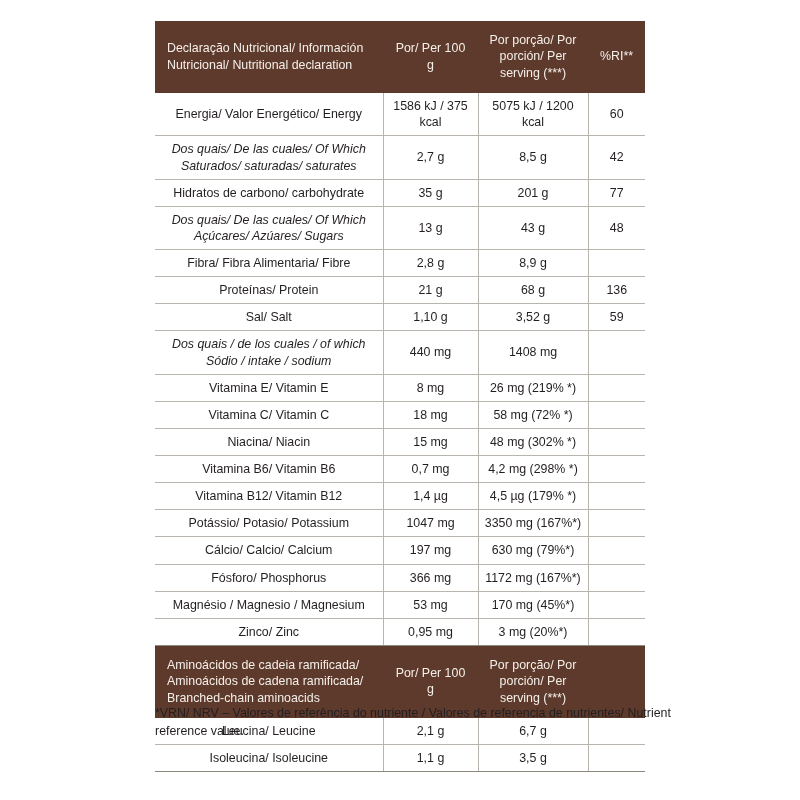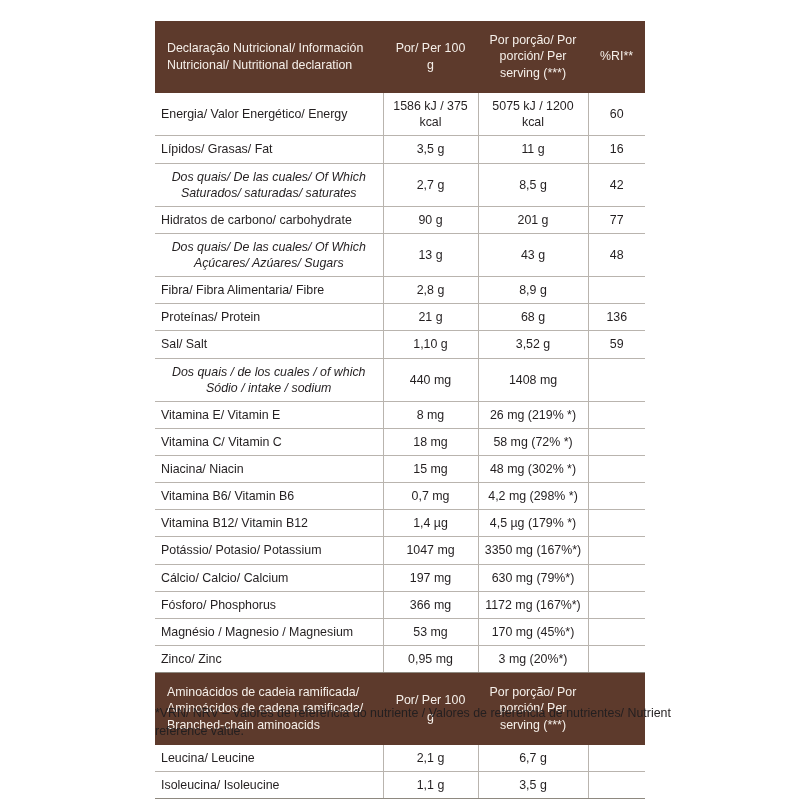--- a/index.html
+++ b/index.html
@@ -64,21 +64,21 @@
     padding: 5px 6px;
     line-height: 1.3;
     vertical-align: middle;
     background: #ffffff;
   }
   tbody.body-rows tr:last-child td {
     border-bottom: 1px solid #8e8980;
   }
 
   td.lbl {
-    text-align: left;
+    text-align: center;
     padding-left: 12px;
     border-right: 1px solid #b9b4ae;
   }
   td.lbl.sub {
     text-align: center;
     padding-left: 6px;
     font-style: italic;
   }
   td.num {
     text-align: center;
@@ -130,34 +130,28 @@
         </tr>
       </thead>
       <tbody class="body-rows" id="nutrition-body">
           <tr class="first-row">
             <td class="lbl">Energia/ Valor Energético/ Energy</td>
             <td class="num">1586 kJ / 375 kcal</td>
             <td class="num">5075 kJ / 1200 kcal</td>
             <td class="num last">60</td>
           </tr>
           <tr>
-            <td class="lbl">Lípidos/ Grasas/ Fat</td>
-            <td class="num">3,5 g</td>
-            <td class="num">11 g</td>
-            <td class="num last">16</td>
-          </tr>
-          <tr>
             <td class="lbl sub">Dos quais/ De las cuales/ Of Which Saturados/ saturadas/ saturates</td>
             <td class="num">2,7 g</td>
             <td class="num">8,5 g</td>
             <td class="num last">42</td>
           </tr>
           <tr>
             <td class="lbl">Hidratos de carbono/ carbohydrate</td>
-            <td class="num">90 g</td>
+            <td class="num">35 g</td>
             <td class="num">201 g</td>
             <td class="num last">77</td>
           </tr>
           <tr>
             <td class="lbl sub">Dos quais/ De las cuales/ Of Which Açúcares/ Azúares/ Sugars</td>
             <td class="num">13 g</td>
             <td class="num">43 g</td>
             <td class="num last">48</td>
           </tr>
           <tr>

